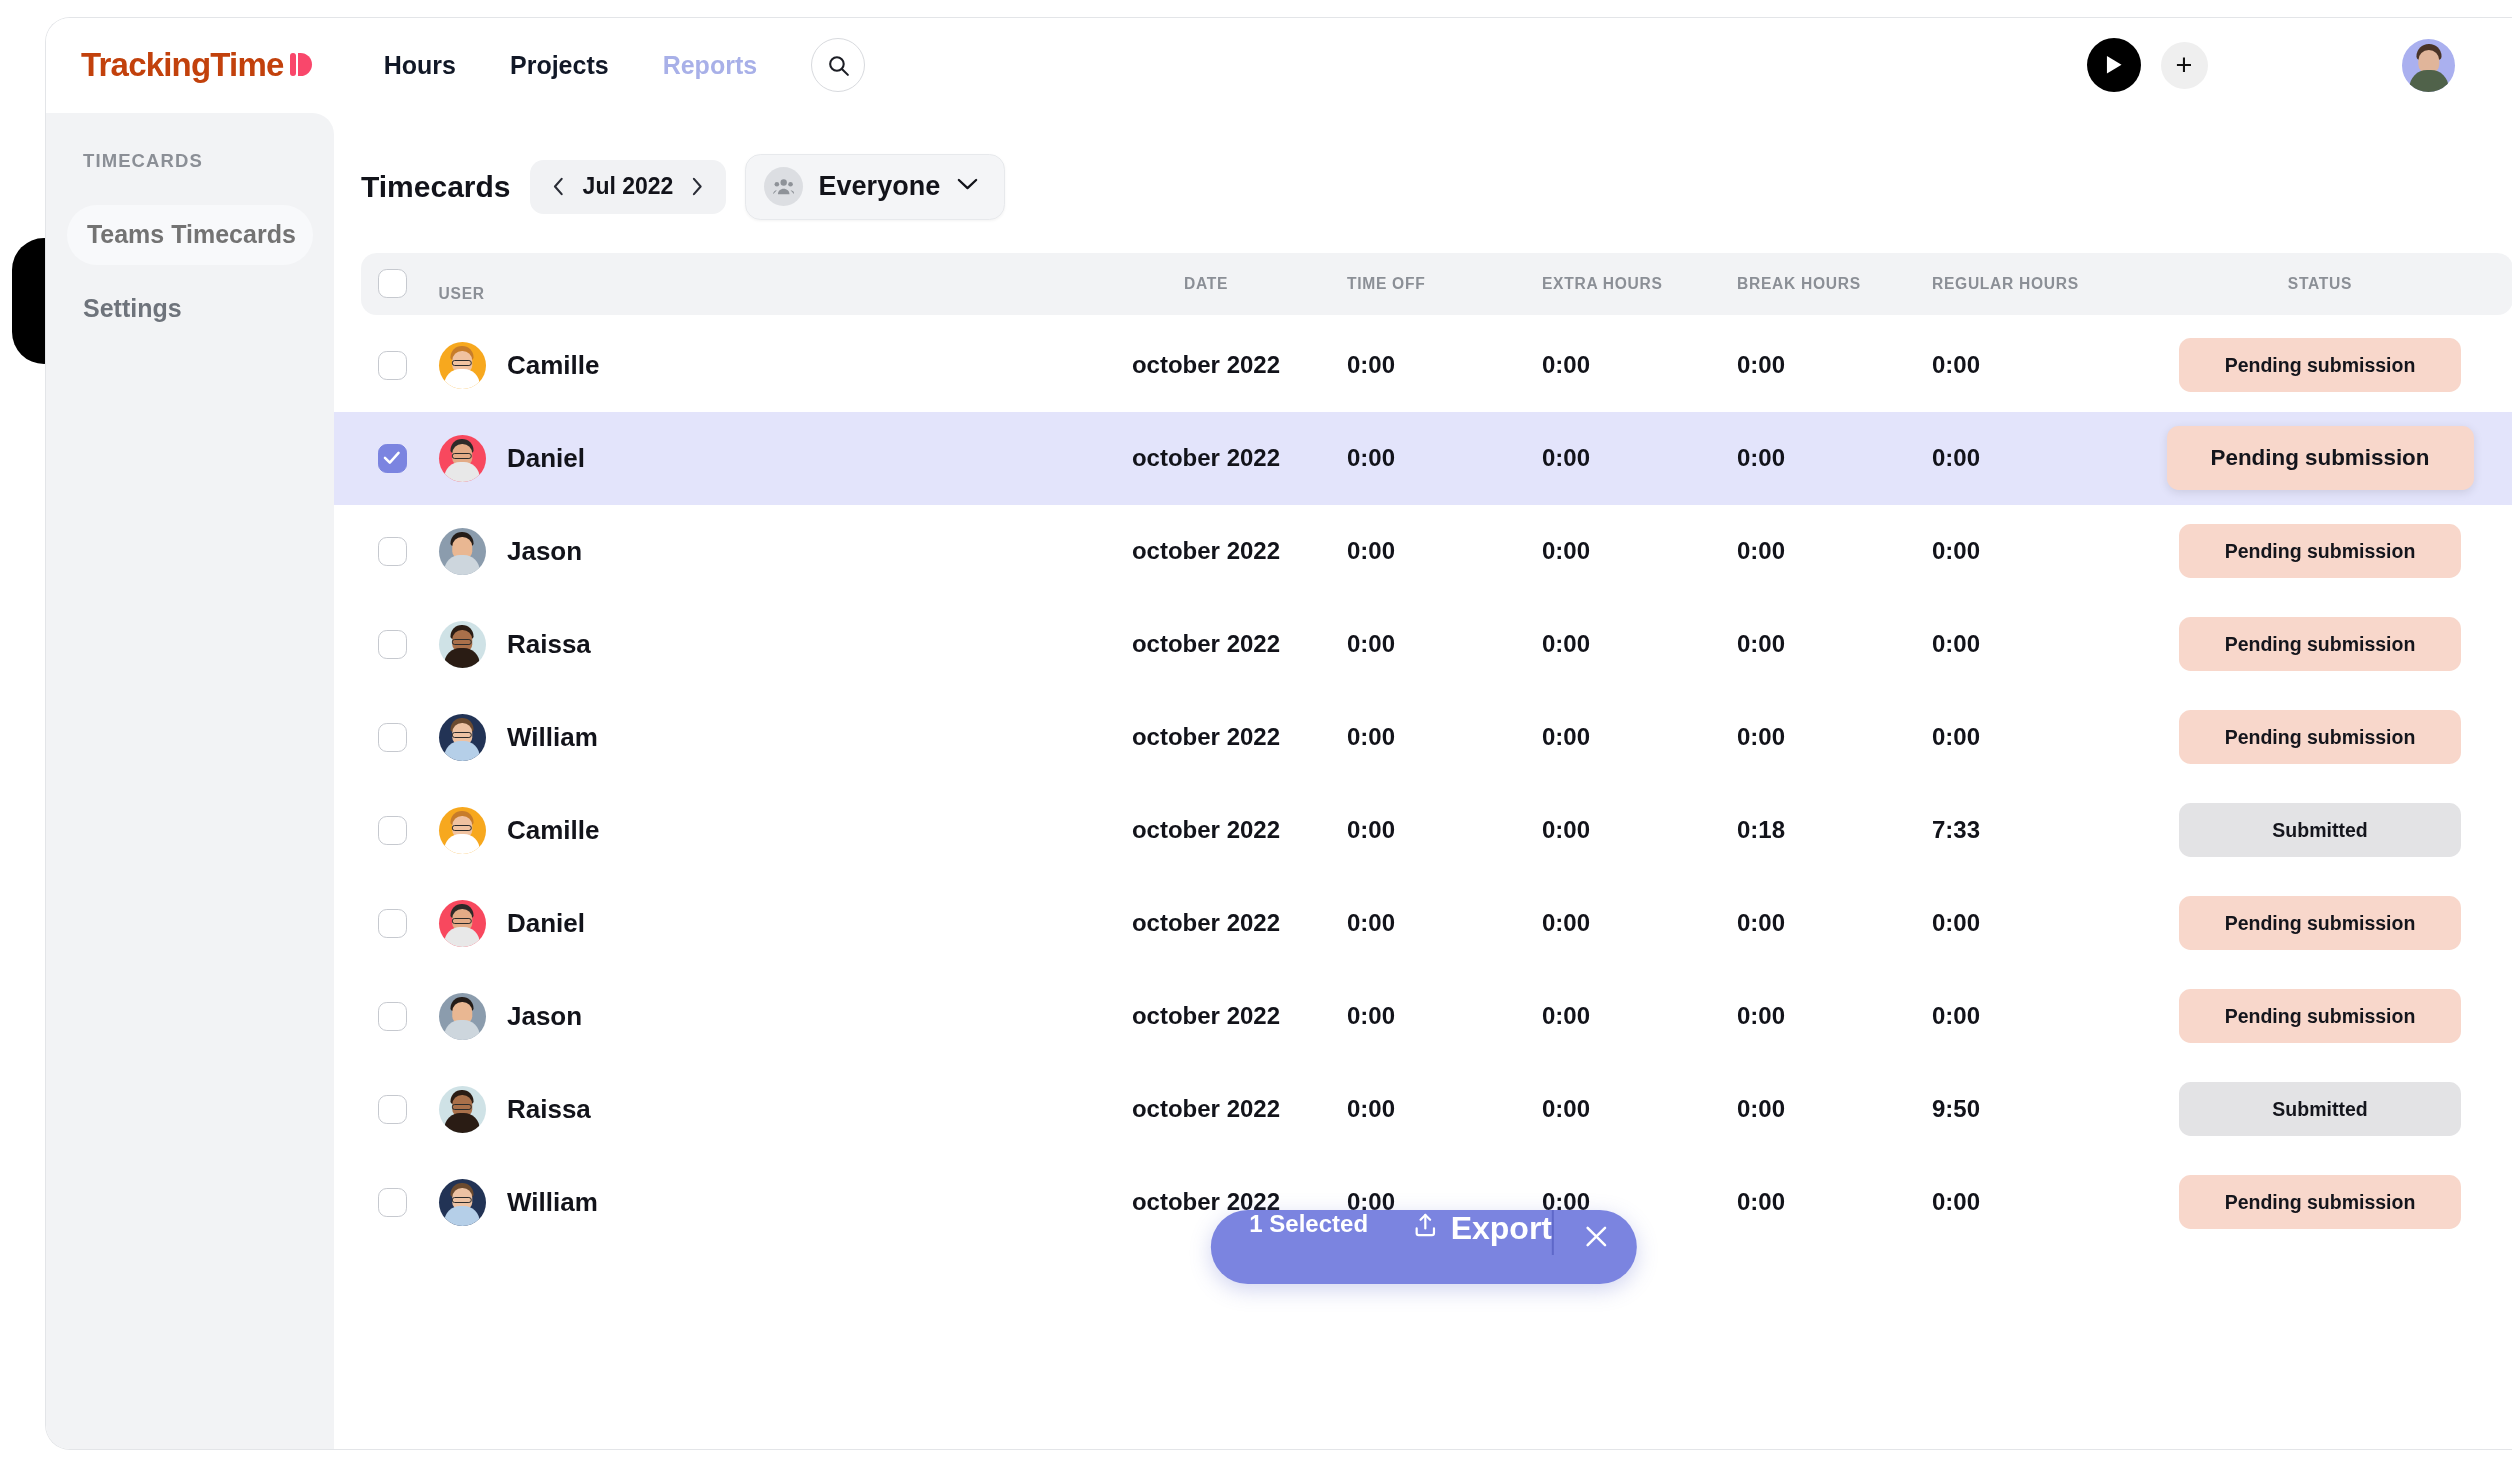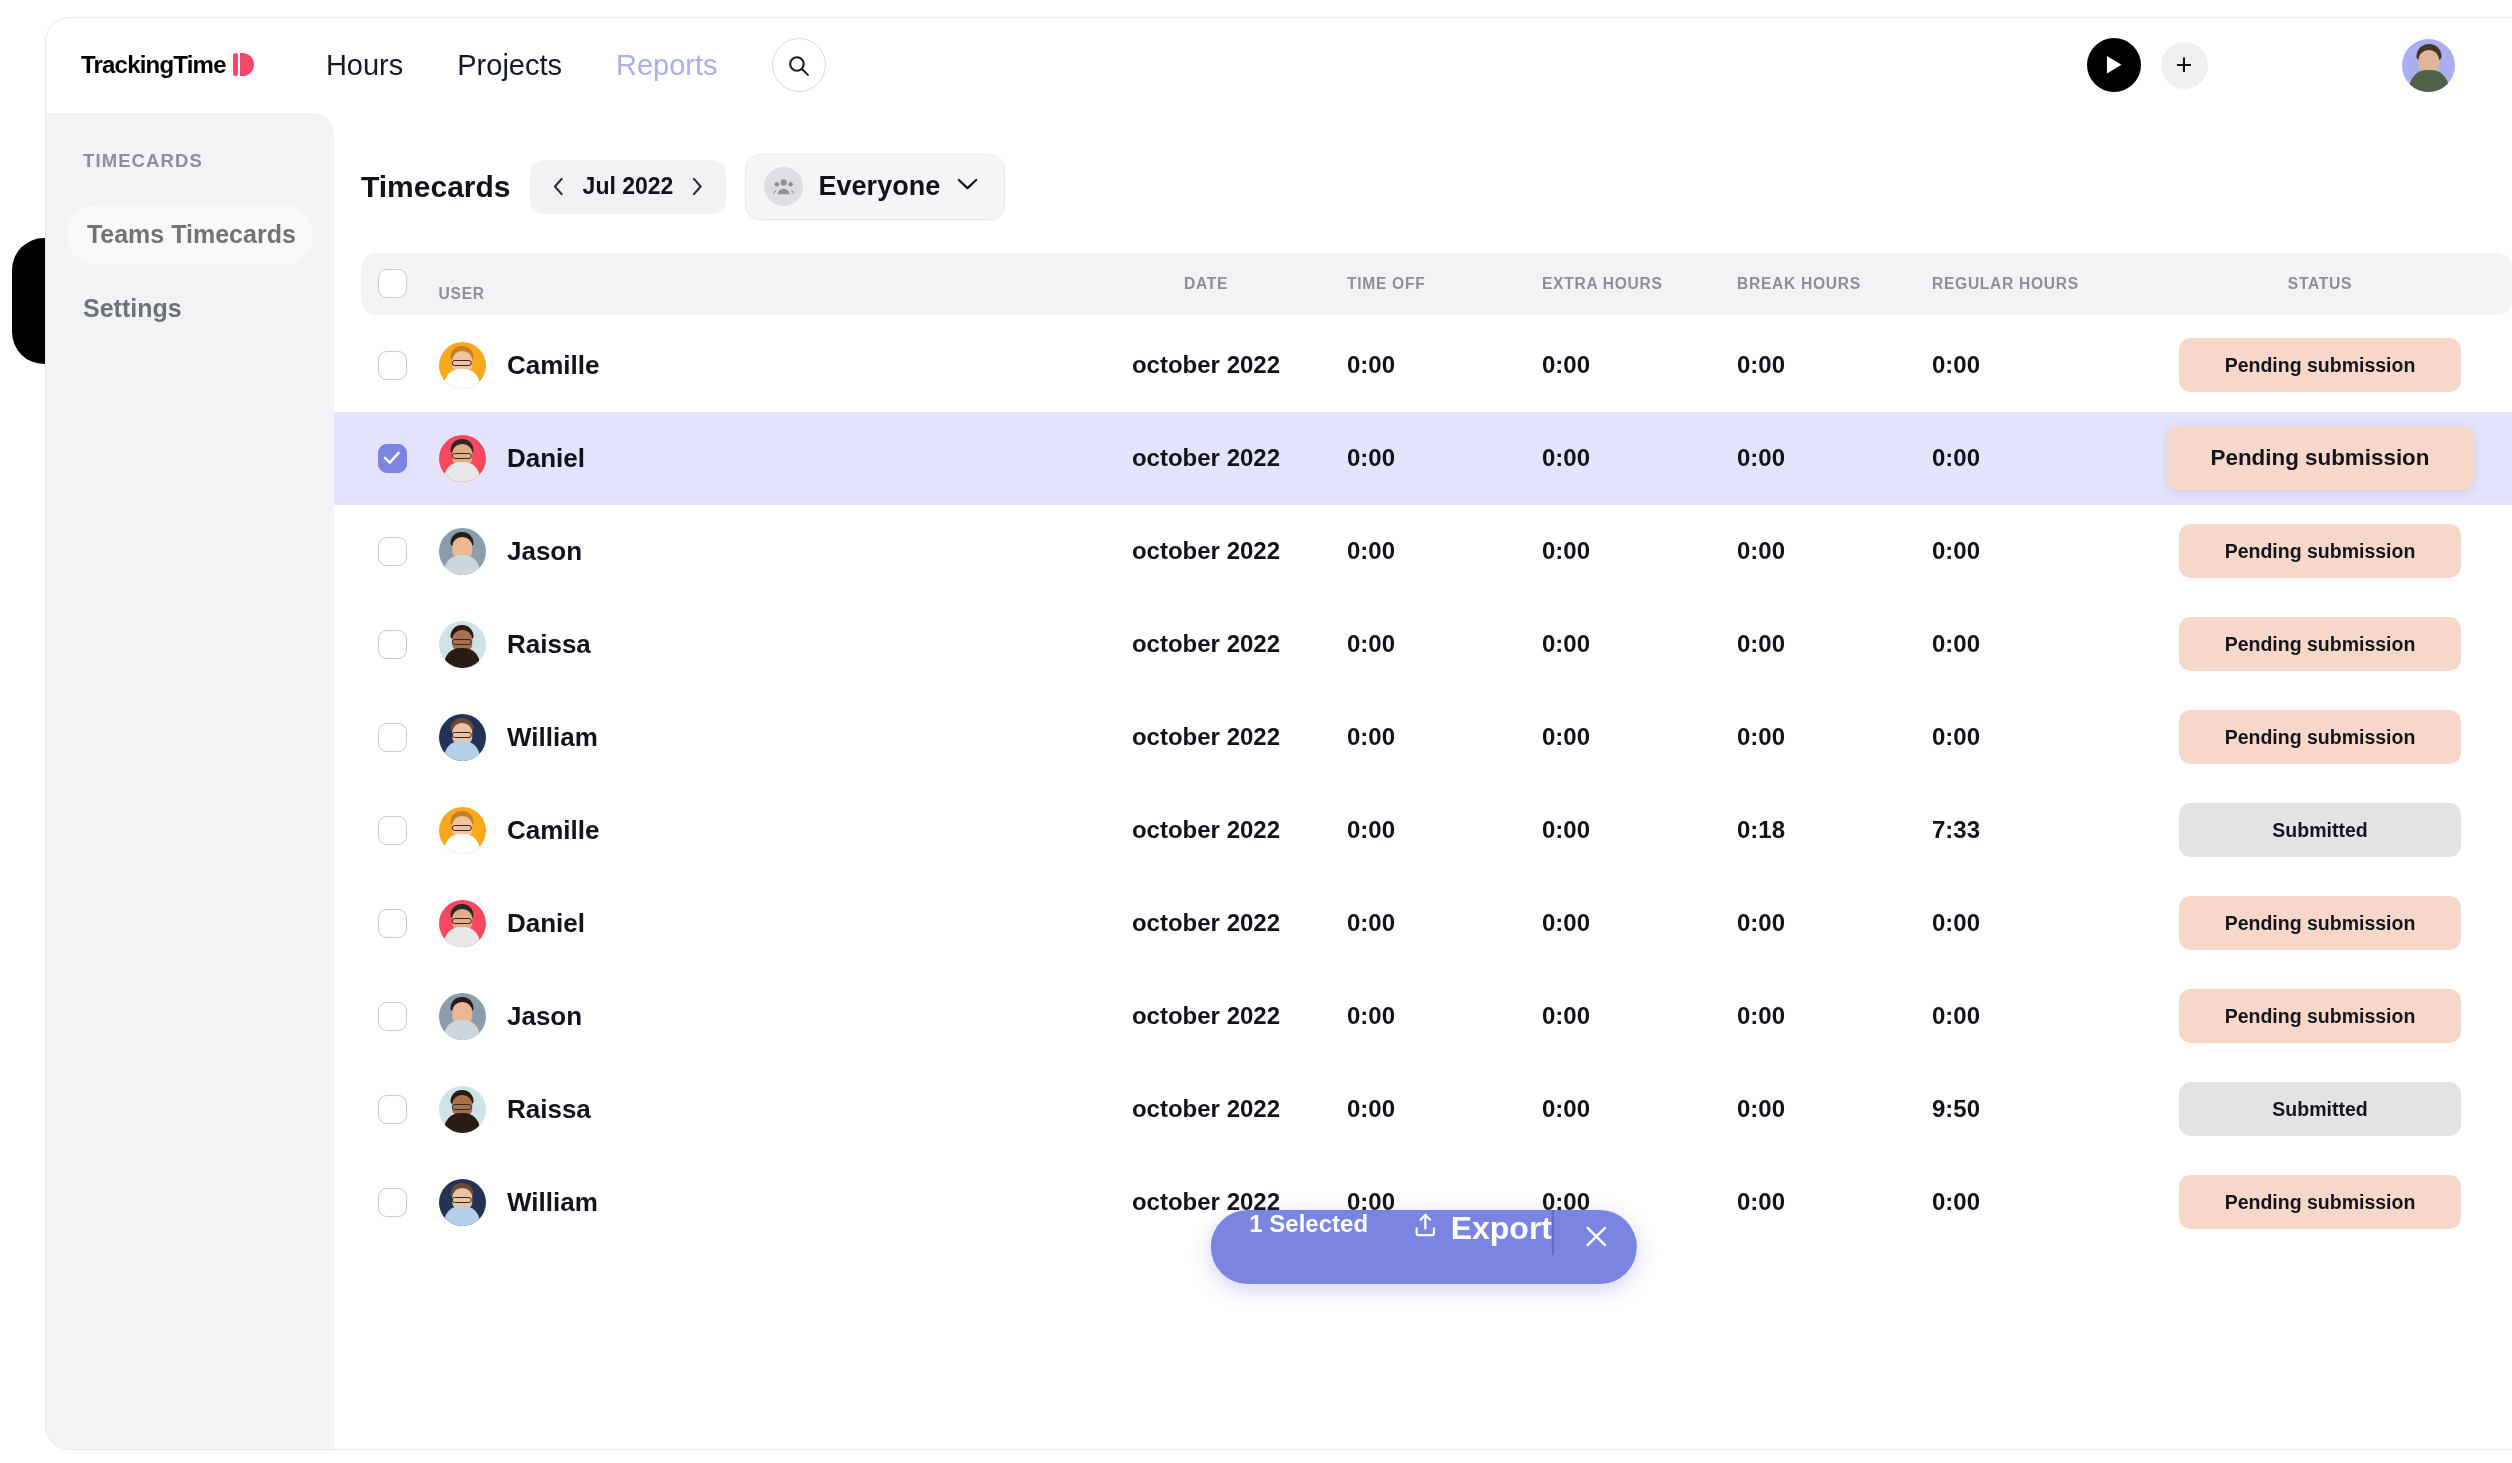--- a/index.html
+++ b/index.html
@@ -58,23 +58,23 @@
     padding: 0 58px 0 35px;
   }
 
   #logo-wrap {
     display: flex;
     align-items: center;
     gap: 6.8px;
     margin-right: 72px;
   }
   #logo-text {
-    font-size: 24px;
+    font-size: 33px;
     font-weight: 700;
-    color: #000000;
+    color: #c2410c;
     letter-spacing: -0.8px;
     white-space: nowrap;
   }
   #logo-mark {
     display: inline-block;
     position: relative;
     width: 21.4px;
     height: 27px;
   }
   #logo-mark::before {
@@ -88,22 +88,22 @@
   #logo-mark::after {
     content: "";
     position: absolute;
     left: 7.8px; top: 1.9px;
     width: 13.6px; height: 23px;
     background: #f9476b;
     border-radius: 0 11.7px 11.7px 0;
   }
 
   .nav-link {
-    font-size: 29px;
-    font-weight: 400;
+    font-size: 25px;
+    font-weight: 700;
     color: #111827;
     margin-right: 54px;
     white-space: nowrap;
     cursor: pointer;
   }
   .nav-link.muted { color: #a8b0e8; }
 
   #search-btn {
     width: 54px;
     height: 54px;

